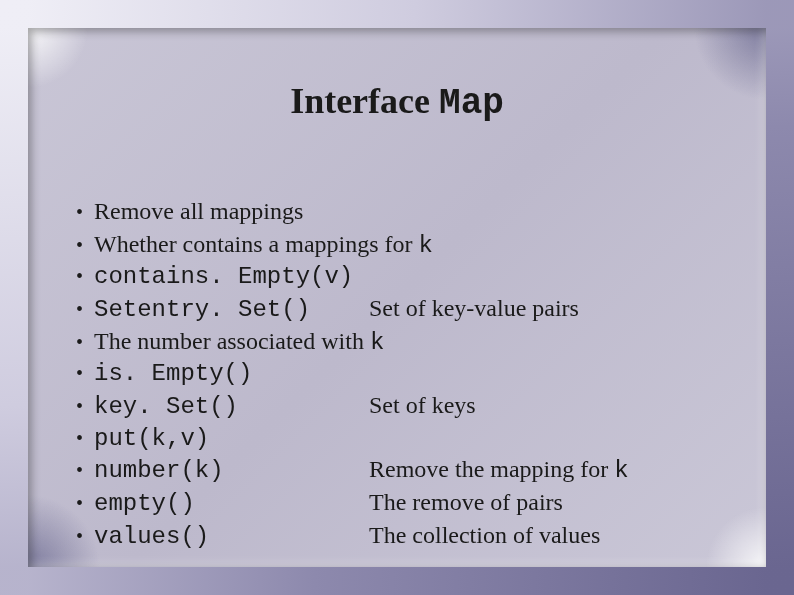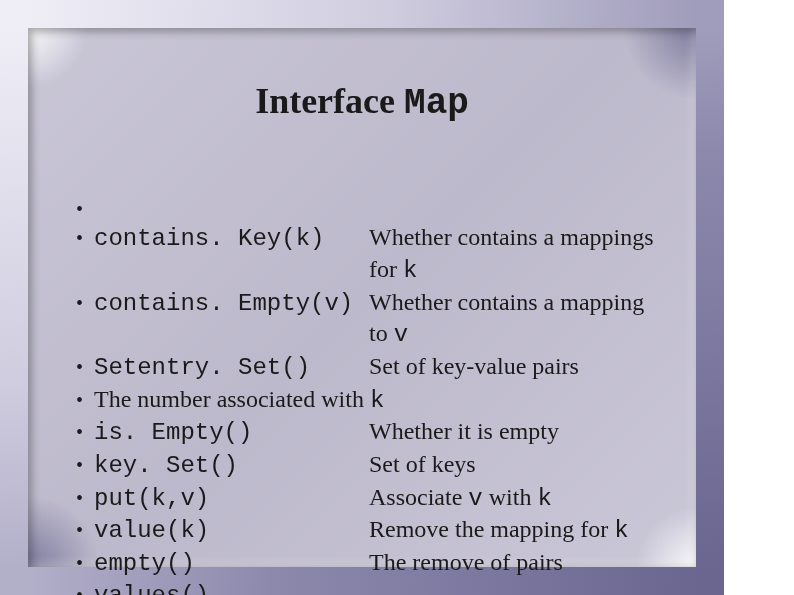--- a/index.html
+++ b/index.html
@@ -3,21 +3,21 @@
 <meta charset="utf-8">
 <style>
   html, body {
     margin: 0;
     padding: 0;
     width: 794px;
     height: 595px;
     overflow: hidden;
   }
   .slide {
-    width: 724px;
+    width: 794px;
     height: 595px;
     position: relative;
     background:
       radial-gradient(ellipse 100px 100px at 0% 0%, rgba(255,255,255,0.9) 0%, rgba(255,255,255,0) 60%),
       radial-gradient(ellipse 100px 100px at 100% 100%, rgba(255,255,255,0.85) 0%, rgba(255,255,255,0) 60%),
       radial-gradient(ellipse 120px 120px at 100% 0%, rgba(60,60,110,0.5) 0%, rgba(60,60,110,0) 60%),
       radial-gradient(ellipse 120px 120px at 0% 100%, rgba(60,60,110,0.5) 0%, rgba(60,60,110,0) 60%),
       linear-gradient(135deg, #c9c6d6 0%, #bdb9cc 50%, #cac7d7 100%);
     box-sizing: border-box;
     border-top: 28px solid;
@@ -89,74 +89,72 @@
 <div class="slide">
 
   <div class="title">
     <span>Interface </span><span class="mono">Map</span>
   </div>
 
   <div class="content">
 
     <div class="row">
       <span class="bullet">•</span>
+      <span class="desc"><span>Remove all mappings</span><span class="code"></span><span></span></span>
     </div>
 
     <div class="row">
       <span class="bullet">•</span>
-      <span class="method">contains. Key(k)</span>
       <span class="desc"><span>Whether contains a mappings for </span><span class="code">k</span><span></span></span>
     </div>
 
     <div class="row">
       <span class="bullet">•</span>
       <span class="method">contains. Empty(v)</span>
-      <span class="desc"><span>Whether contains a mapping to </span><span class="code">v</span><span></span></span>
     </div>
 
     <div class="row">
       <span class="bullet">•</span>
       <span class="method">Setentry. Set()</span>
       <span class="desc"><span>Set of key-value pairs</span><span class="code"></span><span></span></span>
     </div>
 
     <div class="row">
       <span class="bullet">•</span>
       <span class="desc"><span>The number associated with </span><span class="code">k</span><span></span></span>
     </div>
 
     <div class="row">
       <span class="bullet">•</span>
       <span class="method">is. Empty()</span>
-      <span class="desc"><span>Whether it is empty</span><span class="code"></span><span></span></span>
     </div>
 
     <div class="row">
       <span class="bullet">•</span>
       <span class="method">key. Set()</span>
       <span class="desc"><span>Set of keys</span><span class="code"></span><span></span></span>
     </div>
 
     <div class="row">
       <span class="bullet">•</span>
       <span class="method">put(k,v)</span>
-      <span class="desc"><span>Associate </span><span class="code">v</span><span> with </span><span class="code">k</span></span>
     </div>
 
     <div class="row">
       <span class="bullet">•</span>
-      <span class="method">value(k)</span>
+      <span class="method">number(k)</span>
       <span class="desc"><span>Remove the mapping for </span><span class="code">k</span><span></span></span>
     </div>
 
     <div class="row">
       <span class="bullet">•</span>
       <span class="method">empty()</span>
       <span class="desc"><span>The remove of pairs</span><span class="code"></span><span></span></span>
     </div>
 
     <div class="row">
       <span class="bullet">•</span>
       <span class="method">values()</span>
+      <span class="desc"><span>The collection of values</span><span class="code"></span><span></span></span>
     </div>
 
   </div>
 </div>
 
 </body></html>

